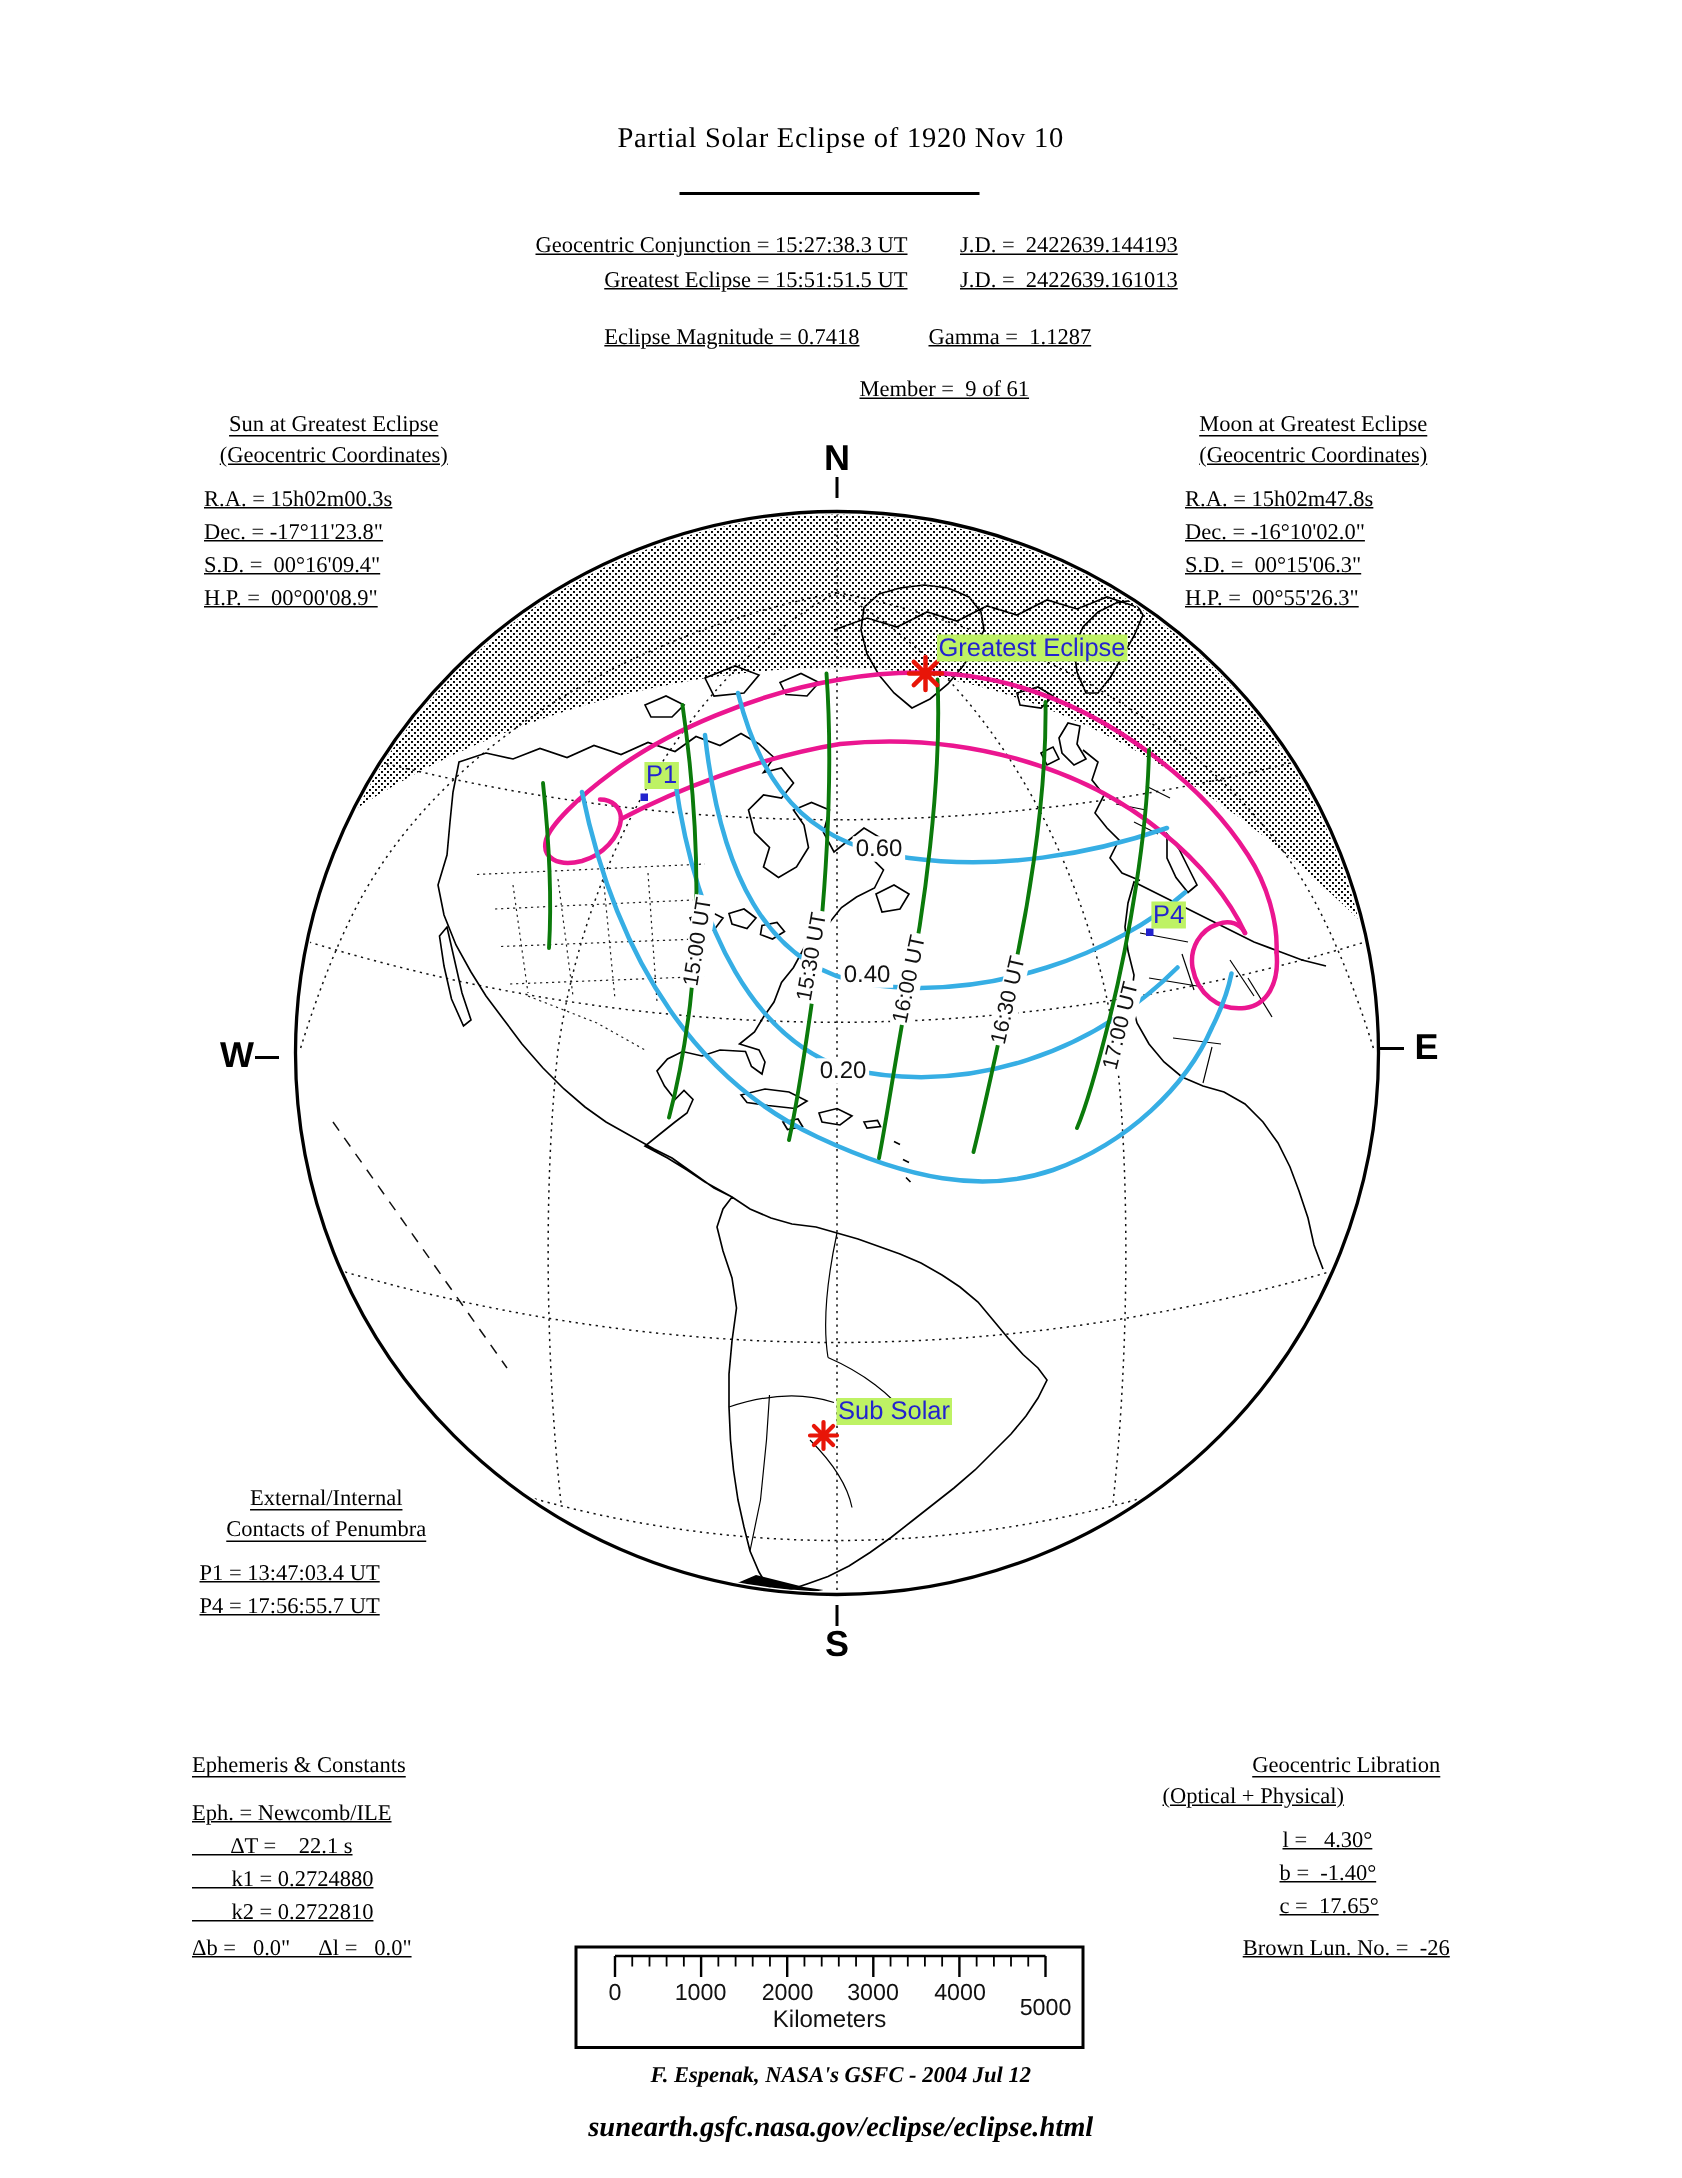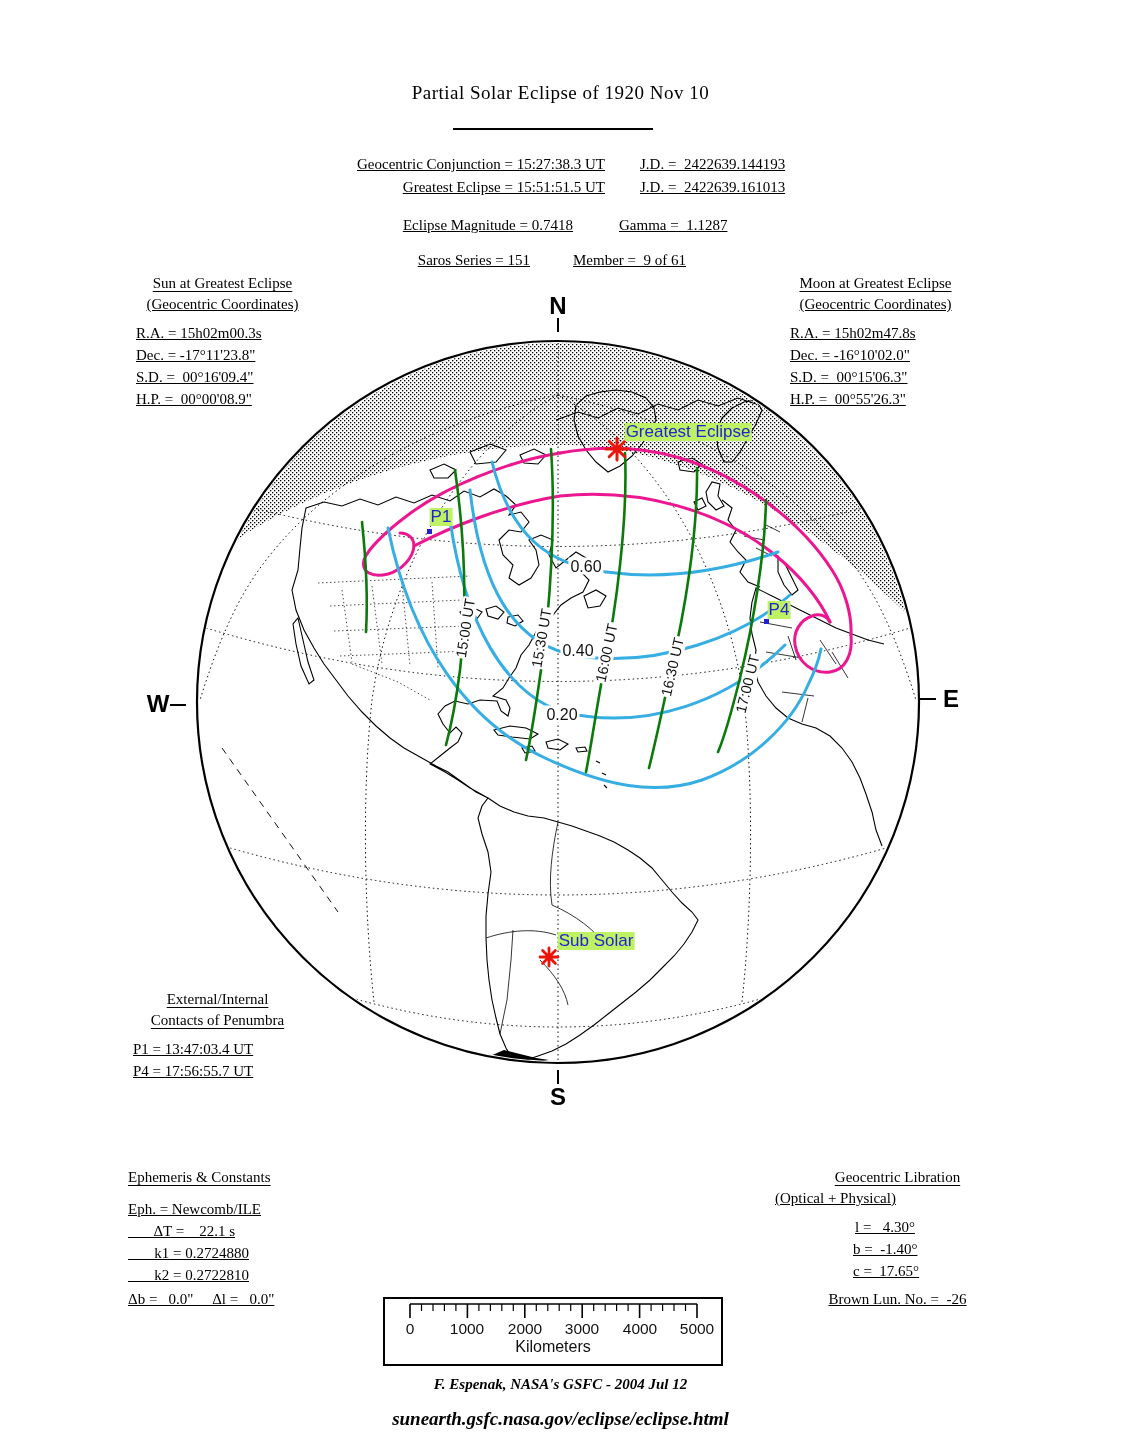--- a/index.html
+++ b/index.html
@@ -166,21 +166,20 @@
 
   <div class="abs title" style="left:0;top:82px;width:1121px;text-align:center;">Partial Solar Eclipse of  1920 Nov 10</div>
   <div class="rule" style="left:453px;top:128px;width:200px;height:2px;"></div>
 
   <div class="abs h19" style="left:150px;top:153px;width:455px;text-align:right;">Geocentric Conjunction =  15:27:38.3 UT</div>
   <div class="abs h19 pre" style="left:640px;top:153px;">J.D. =  2422639.144193</div>
   <div class="abs h19" style="left:150px;top:176px;width:455px;text-align:right;">Greatest Eclipse =  15:51:51.5 UT</div>
   <div class="abs h19 pre" style="left:640px;top:176px;">J.D. =  2422639.161013</div>
   <div class="abs h19" style="left:150px;top:214px;width:423px;text-align:right;">Eclipse Magnitude =  0.7418</div>
   <div class="abs h19 pre" style="left:619px;top:214px;">Gamma =  1.1287</div>
-  <div class="abs h19" style="left:150px;top:249px;width:380px;text-align:right;">Saros Series = 151</div>
   <div class="abs h19 pre" style="left:573px;top:249px;">Member =  9 of 61</div>
 
   <div class="abs h19 ul" style="left:100px;top:272px;width:245px;text-align:center;">Sun at Greatest Eclipse</div>
   <div class="abs h19" style="left:100px;top:293px;width:245px;text-align:center;">(Geocentric Coordinates)</div>
   <div class="abs h19 pre" style="left:136px;top:322px;">R.A. = 15h02m00.3s</div>
   <div class="abs h19 pre" style="left:136px;top:344px;">Dec. = -17°11'23.8"</div>
   <div class="abs h19 pre" style="left:136px;top:366px;">S.D. =  00°16'09.4"</div>
   <div class="abs h19 pre" style="left:136px;top:388px;">H.P. =  00°00'08.9"</div>
 
   <div class="abs h19 ul" style="left:753px;top:272px;width:245px;text-align:center;">Moon at Greatest Eclipse</div>
@@ -261,20 +260,20 @@
           <line x1="277.6" y1="5" x2="277.6" y2="12"></line>
         <line x1="289" y1="5" x2="289" y2="12"></line>
           <line x1="300.5" y1="5" x2="300.5" y2="12"></line>
       </g>
     </svg>
     <span class="ticknum" style="left:25px;">0</span>
     <span class="ticknum" style="left:82px;">1000</span>
     <span class="ticknum" style="left:140px;">2000</span>
     <span class="ticknum" style="left:197px;">3000</span>
     <span class="ticknum" style="left:255px;">4000</span>
-    <span class="ticknum" style="left:312px;">5000</span>
+    <span class="ticknum" style="left:312px;margin-top:10px;">5000</span>
     <div class="unit">Kilometers</div>
   </div>
 
   <div class="abs footer1" style="left:0;top:1376px;width:1121px;text-align:center;">F. Espenak, NASA's GSFC -  2004 Jul 12</div>
   <div class="abs footer2" style="left:0;top:1408px;width:1121px;text-align:center;">sunearth.gsfc.nasa.gov/eclipse/eclipse.html</div>
 
 </div>
 
 </body></html>

